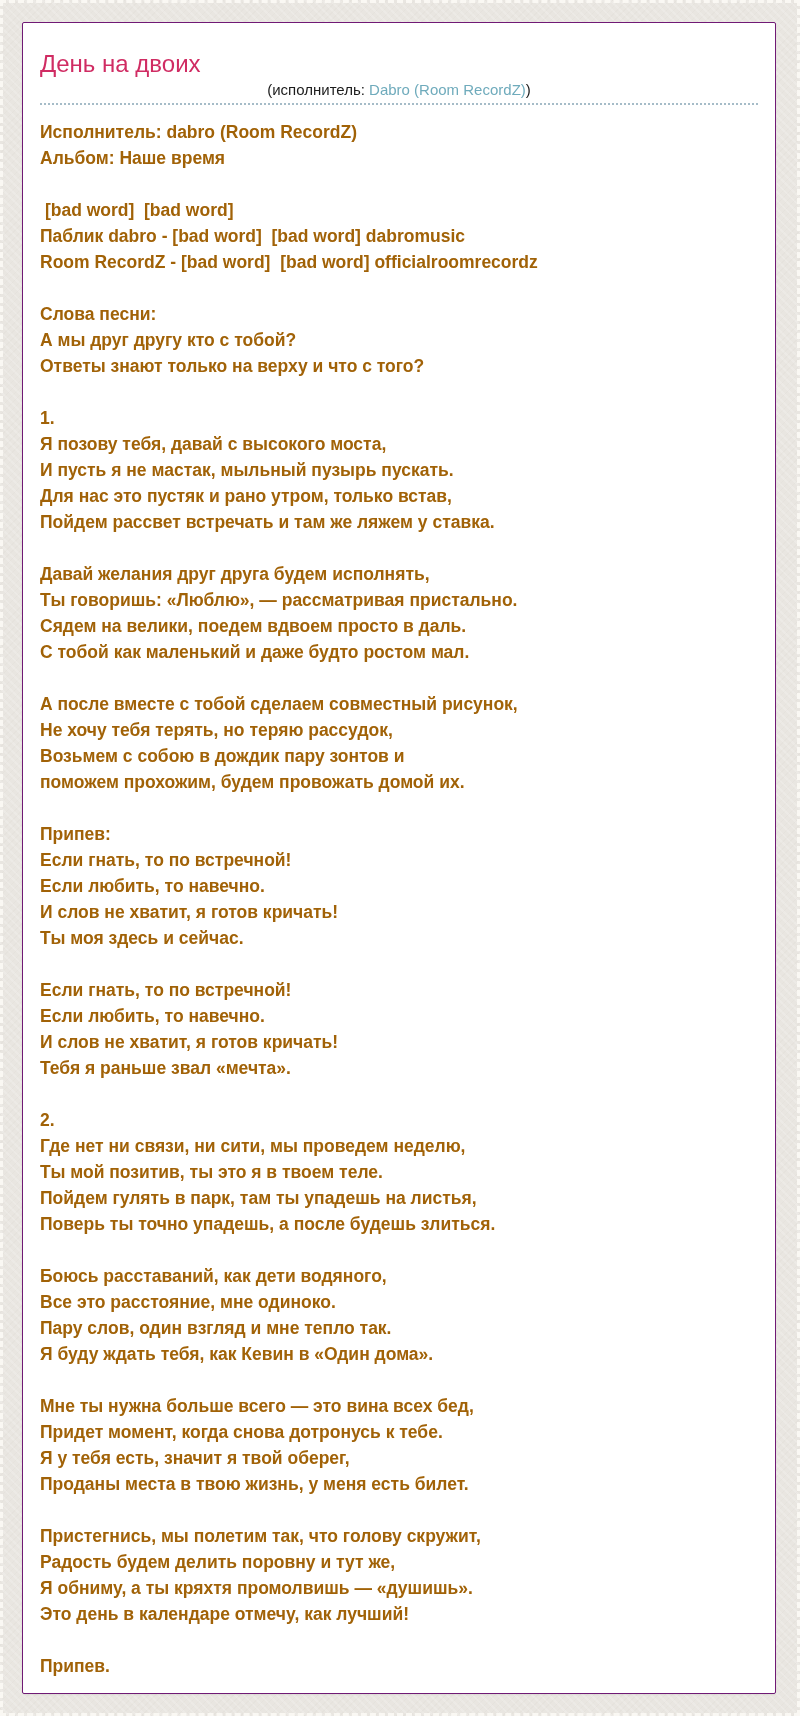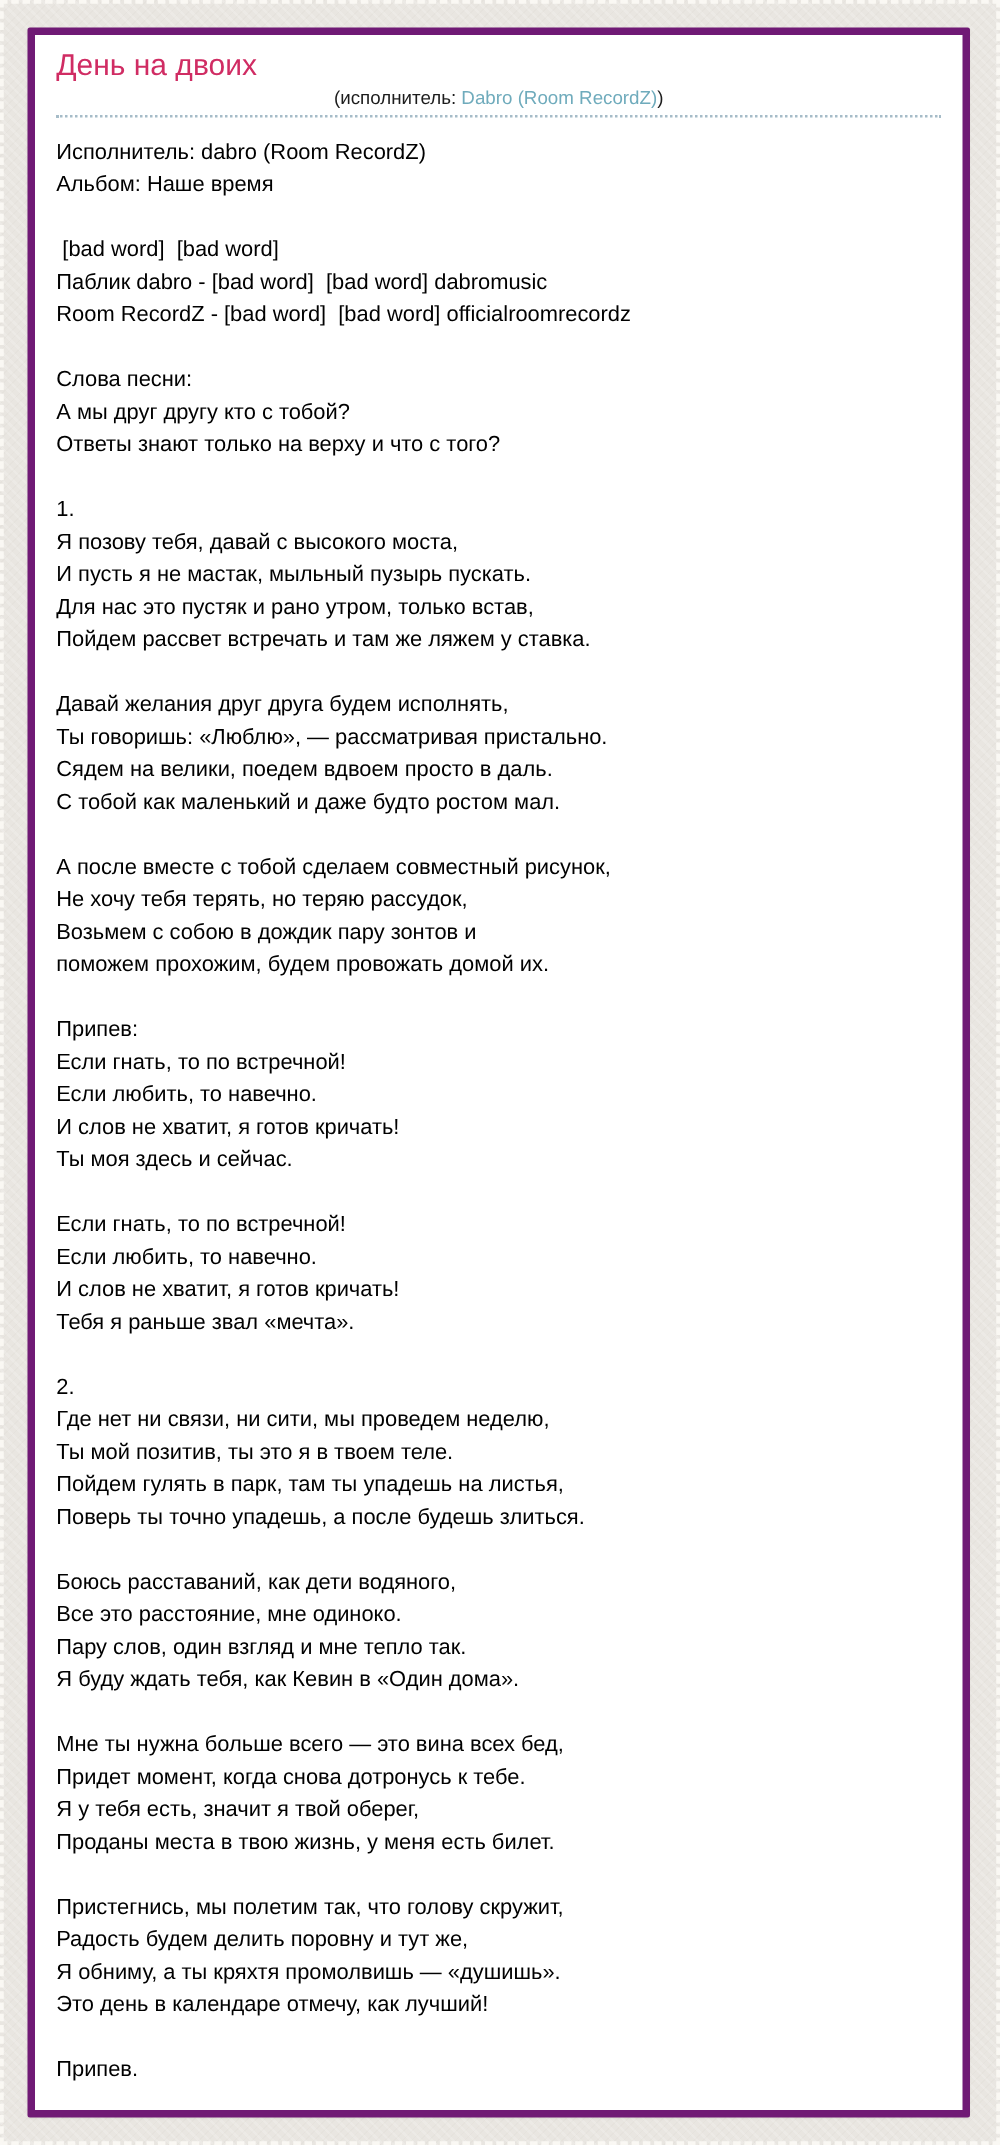--- a/index.html
+++ b/index.html
@@ -20,24 +20,24 @@
   .page-frame{
     position:absolute;inset:0;
     border:3px dashed rgba(252,250,246,.9);
     pointer-events:none;
     box-sizing:border-box;
   }
   .card{
     position:absolute;left:22px;top:22px;width:754px;height:1672px;
     box-sizing:border-box;
     background:#ffffff;
-    border:6px solid #701a75;
+    border:1px solid #701a75;
     border-radius:2px;
     box-shadow:0 1px 2px rgba(0,0,0,.06);
-    padding:10px 17px 0 17px;
+    padding:26px 17px 0 17px;
   }
   h1.title{
     margin:0;
     font-size:24px;line-height:30px;font-weight:normal;
     color:var(--title,#d02c63);
   }
   .artist-line{
     font-size:15px;line-height:21px;color:#1c1c1c;text-align:center;
   }
   .artist-link{
@@ -46,22 +46,23 @@
     cursor:pointer;
   }
   .separator{
     margin-top:3px;
     border-bottom:2px dotted var(--separator-dots,#a6bcc8);
     height:0;
   }
   .lyrics{
     margin-top:14px;
     font-size:17.5px;line-height:26px;
-    color:#000000;
+    color:#a16207;
     white-space:pre-wrap;
+    font-weight:bold;
   }
 </style>
 </head>
 <body>
 
 <div class="page-frame"></div>
 
 <div class="card">
   <h1 class="title">День на двоих</h1>
   <div class="artist-line"><span>(исполнитель: </span><a class="artist-link" href="#">Dabro (Room RecordZ)</a><span>)</span></div>

